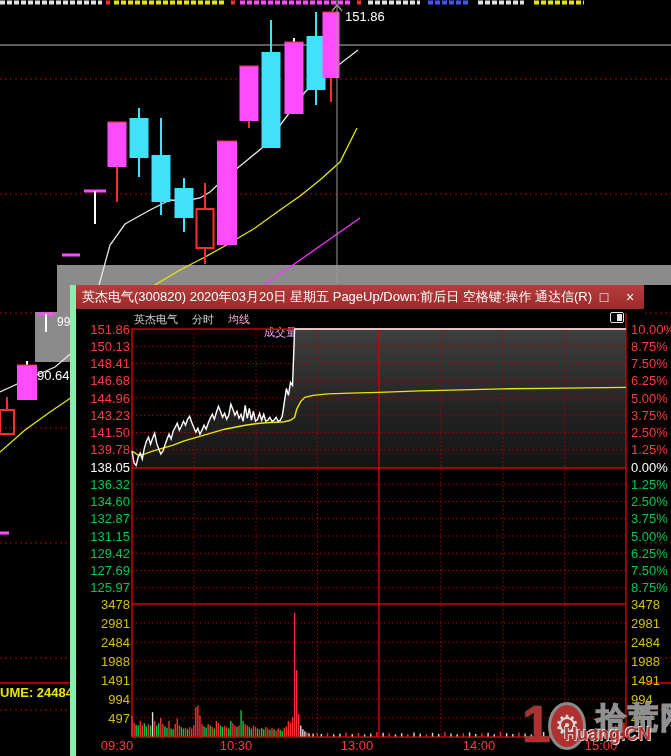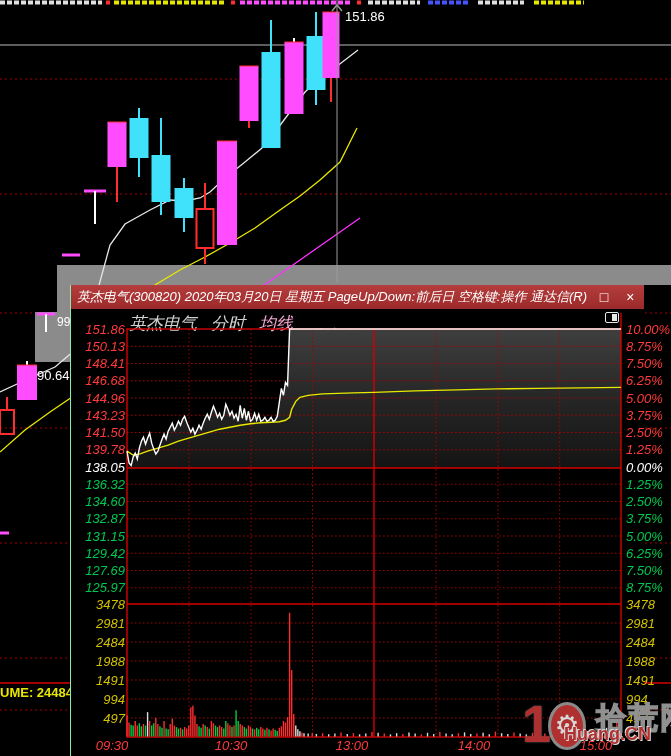--- a/index.html
+++ b/index.html
@@ -2,29 +2,29 @@
 <html><head>
 <meta charset="utf-8">
 <style>
   html,body{margin:0;padding:0;background:#000;}
   *{box-sizing:border-box;font-family:"Liberation Sans",sans-serif;}
   #screen{position:relative;width:671px;height:756px;background:#000;overflow:hidden;}
   svg{display:block;}
   #bg-svg{position:absolute;left:0;top:0;z-index:1;}
   
   #popup{position:absolute;left:70px;top:285px;width:574px;height:471px;background:#000;
-         border-left:1px solid #86efac;z-index:2;font-style:italic;}
+         border-left:6px solid #86efac;z-index:2;}
   #titlebar{position:absolute;left:0;top:0;width:100%;height:24px;
             background:linear-gradient(#b43d3d,#9c2a2a);display:flex;align-items:center;
             padding:0 6px;color:#fff;font-size:13px;white-space:nowrap;}
   #title-text{flex:0 1 auto;overflow:hidden;}
   .tb-btns{margin-left:auto;display:flex;gap:10px;font-size:14px;color:#fff;}
   .tb-btn{width:16px;text-align:center;cursor:default;}
   #chart-header{position:absolute;left:58px;top:27px;height:16px;display:flex;gap:14px;
-                font-size:17px;white-space:nowrap;text-align:right;}
+                font-size:11px;white-space:nowrap;text-align:right;}
   #chart-header .hdr-stock,#chart-header .hdr-period{color:#d0d0d0;}
   #chart-header .hdr-avg{color:#f9a8d4;}
   #chart-header .hdr-vol{color:#f0abfc;margin-top:13px;}
   #embed-icon{position:absolute;left:534px;top:27px;width:14px;height:11px;border:1px solid #e8e8e8;
               border-radius:2px;background:#000;}
   #embed-icon::after{content:"";position:absolute;right:1px;top:1px;width:5px;height:7px;background:#e8e8e8;}
   #intraday-svg{position:absolute;left:0;top:0;}
   
   #watermark{position:absolute;left:520px;top:698px;width:151px;height:58px;z-index:3;pointer-events:none;}
   #wm-one{position:absolute;left:2px;top:-4px;font-size:52px;font-weight:bold;color:#b03030;

